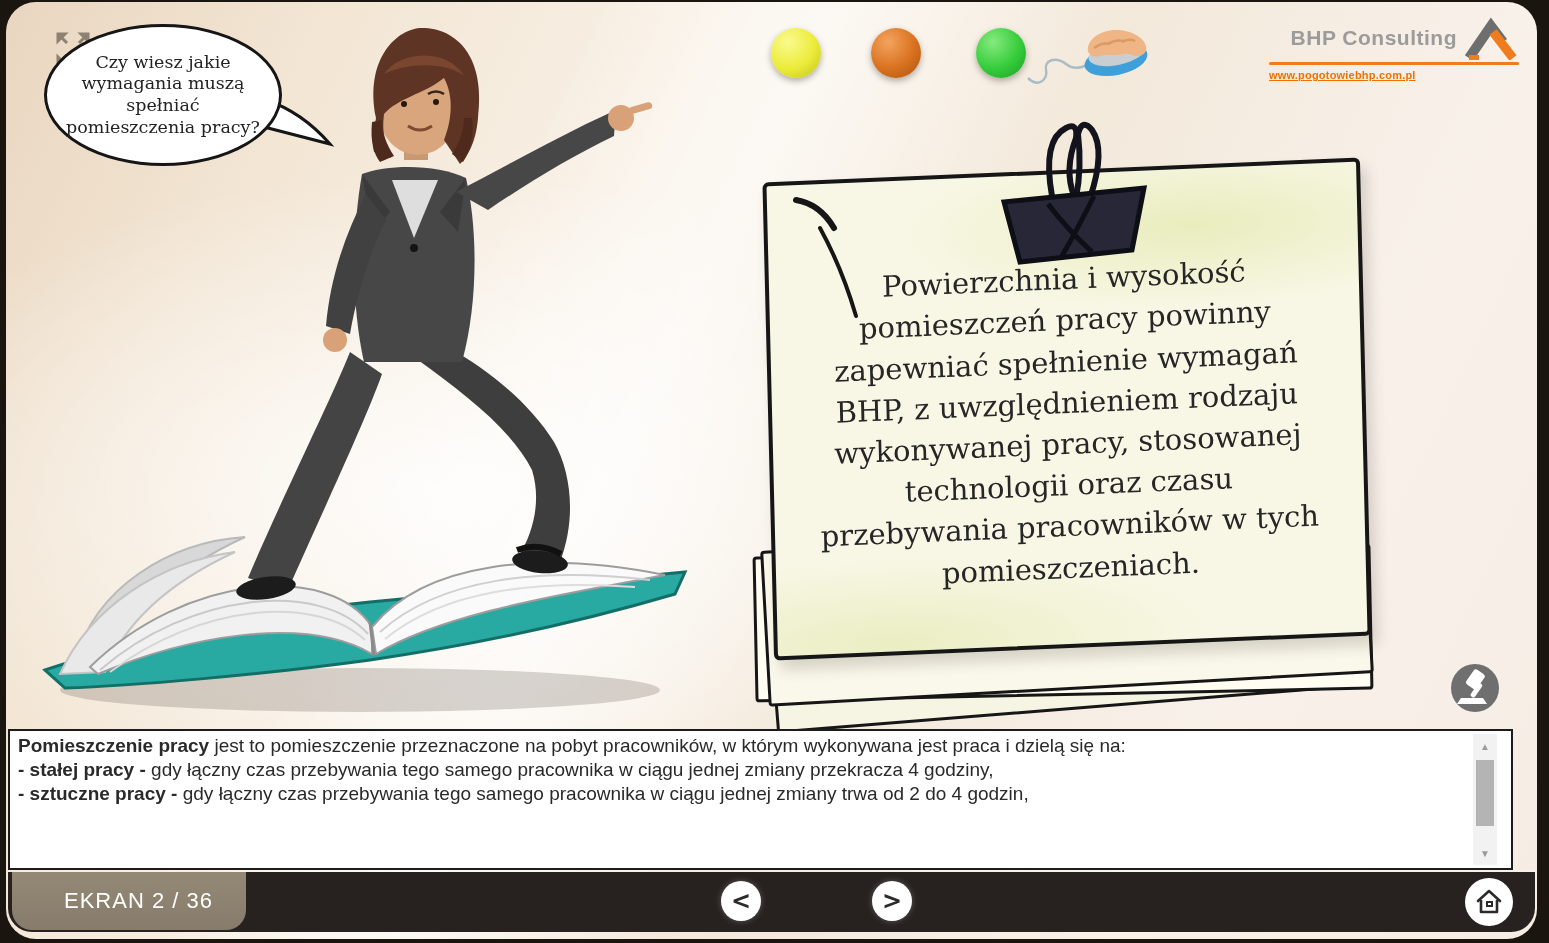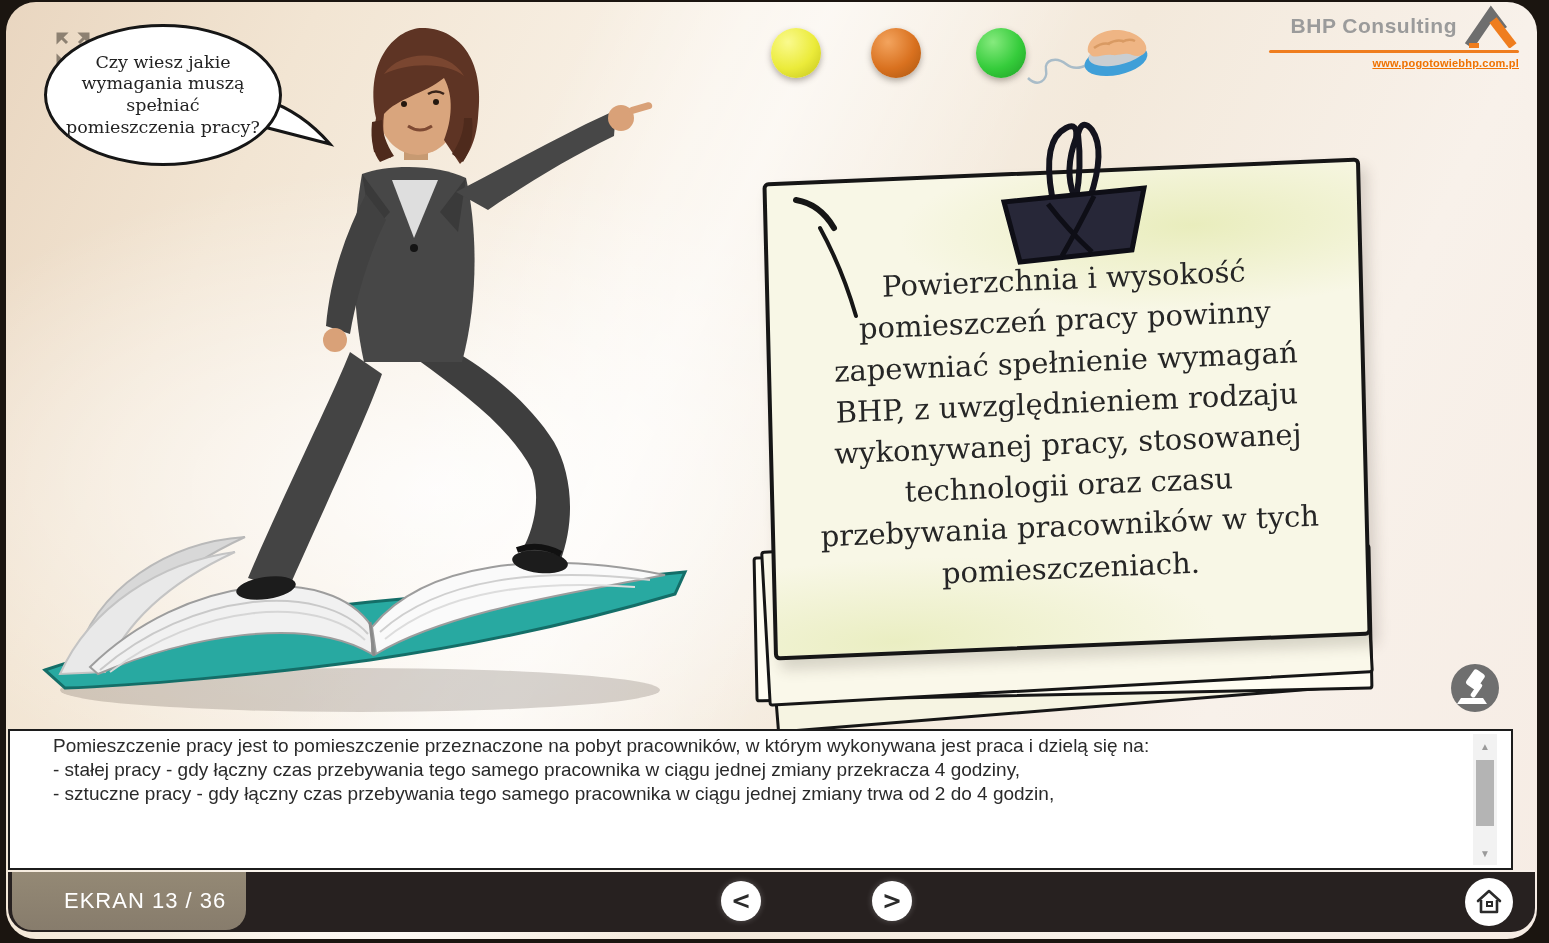--- a/index.html
+++ b/index.html
@@ -32,21 +32,21 @@
 
   
   .ball{position:absolute;top:26px;width:50px;height:50px;border-radius:50%;
     box-shadow:0 3px 6px rgba(90,80,70,.45);}
   .ball.b1{left:765px;background:radial-gradient(circle at 34% 28%,#fafa8e,#ebeb3a 55%,#c2c21c 100%);}
   .ball.b2{left:865px;background:radial-gradient(circle at 34% 28%,#f3a45e,#d9711f 55%,#a85510 100%);}
   .ball.b3{left:970px;background:radial-gradient(circle at 34% 28%,#86ea7e,#35cc3b 55%,#1d9e24 100%);}
   .hand-mouse{position:absolute;left:1018px;top:20px;}
 
   
-  .brand{position:absolute;right:18px;top:2px;width:250px;text-align:right;z-index:4;}
+  .brand{position:absolute;right:18px;top:14px;width:250px;text-align:left;z-index:4;}
   .brand-row{display:flex;align-items:center;justify-content:flex-end;gap:6px;}
   .brand-name{font-size:21px;font-weight:bold;color:#9b9b9b;letter-spacing:.5px;}
   .brand-rule{height:3px;background:#ef7d1e;margin:2px 0 4px 0;border-radius:2px;}
   .brand-link{font-size:11px;font-weight:bold;color:#ef7200;text-decoration:underline;letter-spacing:.2px;}
 
   
   .note-wrap{position:absolute;left:718px;top:100px;width:700px;height:620px;z-index:2;}
   .sheet-under{position:absolute;background:#faf8ea;border:3px solid #161616;border-radius:4px;}
   .su1{left:40px;top:432px;width:600px;height:150px;transform:rotate(-3.2deg);}
   .su2{left:30px;top:448px;width:612px;height:140px;transform:rotate(-1.2deg);background:#fffdf2;}
@@ -71,21 +71,21 @@
   .gavel-badge{position:absolute;right:36px;top:660px;width:52px;height:52px;z-index:5;}
 
   
   .info-panel{
     position:absolute;left:2px;right:24px;top:727px;height:141px;
     background:#fff;border:2px solid #1c1c1c;box-sizing:border-box;
     overflow:hidden;z-index:7;
   }
   .info-text{position:absolute;left:8px;top:3px;right:40px;
     font-size:19px;line-height:24px;color:#2a2a2a;}
-  .info-line b{font-weight:normal;margin-left:35px;}
+  .info-line b{font-weight:bold;}
   .para2{margin-top:14px;text-align:justify;}
   .p2a{text-align-last:justify;}
   .scrollbar{position:absolute;top:3px;right:14px;width:24px;bottom:3px;background:#f2f2f2;}
   .sb-arrow{position:absolute;left:0;width:24px;height:20px;display:flex;align-items:center;justify-content:center;
     color:#9a9a9a;font-size:10px;}
   .sb-up{top:2px;} .sb-down{bottom:2px;}
   .sb-thumb{position:absolute;left:3px;top:26px;width:18px;height:66px;background:#b4b4b4;}
 
   
   .footer-bar{
@@ -256,21 +256,21 @@
       </div>
       <div class="scrollbar">
         <div class="sb-arrow sb-up">▲</div>
         <div class="sb-thumb"></div>
         <div class="sb-arrow sb-down">▼</div>
       </div>
     </div>
 
     <div class="footer-bar"></div>
     <div class="screen-tab">
-      <span>EKRAN  13 / 36</span>
+      <span>EKRAN  2 / 36</span>
     </div>
     <div class="nav-btn nav-prev">
       <span>&lt;</span>
     </div>
     <div class="nav-btn nav-next">
       <span>&gt;</span>
     </div>
     <div class="home-btn">
       <svg width="28" height="28" viewBox="0 0 28 28">
         <path d="M3 13 L14 3 L25 13" fill="none" stroke="#2b2b2b" stroke-width="2.6" stroke-linecap="round" stroke-linejoin="round"></path>

